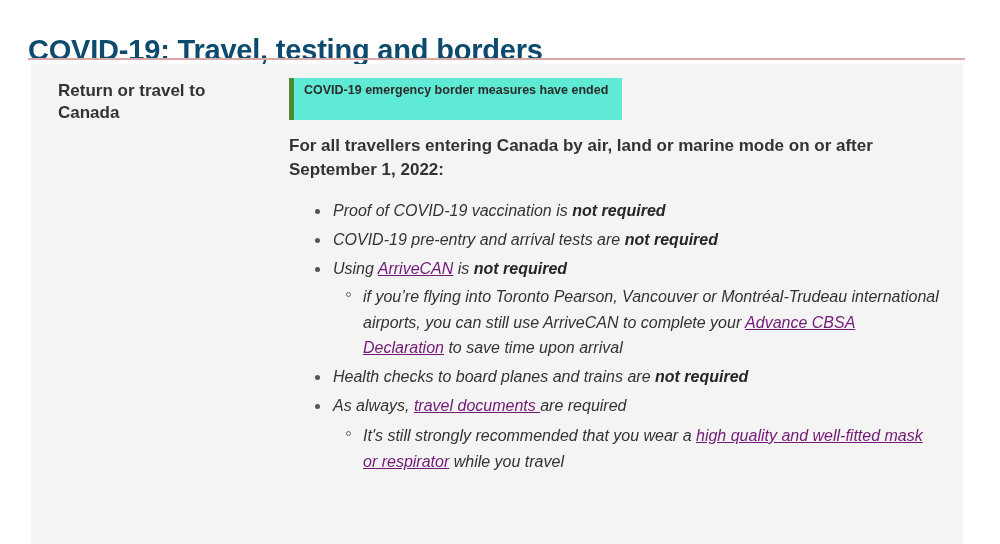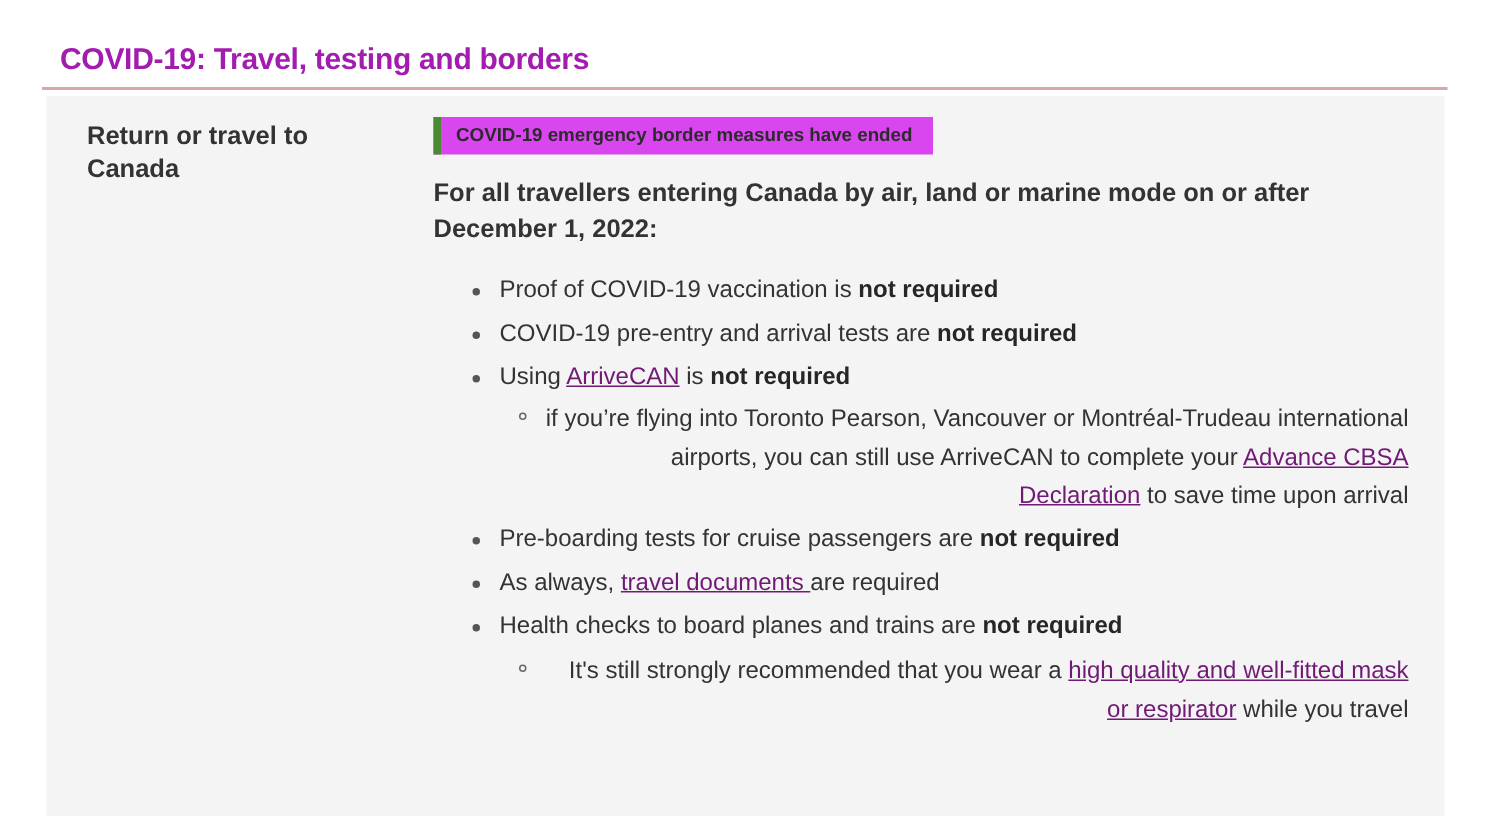--- a/index.html
+++ b/index.html
@@ -21,27 +21,26 @@
     width: 1000px;
     height: 544px;
     background: #ffffff;
   }
 
   
   .page-title {
     position: absolute;
     left: 28px;
     top: 16px;
-    font-size: 20px;
-    font-weight: bold;
-    color: #a21caf;
+    font-size: 29px;
+    font-weight: bold;
+    color: #0c4a6e;
     letter-spacing: -0.2px;
     line-height: 1.1;
     white-space: nowrap;
-    margin-left: 12px;
   }
 
   .title-rule {
     position: absolute;
     left: 28px;
     top: 58px;
     width: 937px;
     height: 2px;
     background: #d9a7a7;
   }
@@ -78,23 +77,23 @@
   .content {
     position: absolute;
     left: 258px;
     top: 14px;
     width: 650px;
   }
 
   
   .alert {
     display: inline-block;
-    background: #d946ef;
+    background: #5eead4;
     border-left: 5px solid #4c8a32;
-    padding: 5px 14px 5px 10px;
+    padding: 5px 14px 22px 10px;
     font-size: 12.5px;
     font-weight: bold;
     color: #2b2b2b;
     line-height: 1.2;
     white-space: nowrap;
   }
 
   
   .lead {
     margin-top: 14px;
@@ -136,37 +135,36 @@
     padding-left: 30px;
     list-style: none;
   }
 
   ul.subbullets > li {
     position: relative;
     font-size: 16px;
     color: #333333;
     line-height: 1.62;
     margin-bottom: 2px;
-    text-align: right;
   }
 
   ul.subbullets > li > .li-text::before {
     content: "";
     position: absolute;
     left: -17px;
     top: 8px;
     width: 5px;
     height: 5px;
     border-radius: 50%;
     border: 1px solid #666666;
     background: transparent;
     box-sizing: border-box;
   }
 
-  .li-text { display: block; }
+  .li-text { display: block; font-style: italic; }
 
   b, .bold { font-weight: bold; color: #262626; }
 
   a.link {
     color: #701a75;
     text-decoration: underline;
     text-underline-offset: 1px;
   }
 </style>
 </head>
@@ -180,45 +178,42 @@
 
   <div class="panel">
     <div class="panel-inner">
 
       <div class="section-label">Return or travel to Canada</div>
 
       <div class="content">
 
         <div class="alert">COVID-19 emergency border measures have ended</div>
 
-        <p class="lead">For all travellers entering Canada by air, land or marine mode on or after December 1, 2022:</p>
+        <p class="lead">For all travellers entering Canada by air, land or marine mode on or after September 1, 2022:</p>
 
         <ul class="bullets">
             <li>
               <span class="li-text"><span>Proof of COVID-19 vaccination is </span><b>not required</b></span>
             </li>
             <li>
               <span class="li-text"><span>COVID-19 pre-entry and arrival tests are </span><b>not required</b></span>
             </li>
             <li>
               <span class="li-text"><span>Using </span><a class="link" href="#">ArriveCAN</a><span> is </span><b>not required</b></span>
               <ul class="subbullets">
                 <li>
                   <span class="li-text"><span>if you’re flying into Toronto Pearson, Vancouver or Montréal-Trudeau international airports, you can still use ArriveCAN to complete your </span><a class="link" href="#">Advance CBSA Declaration</a><span> to save time upon arrival</span></span>
                 </li>
               </ul>
             </li>
             <li>
-              <span class="li-text"><span>Pre-boarding tests for cruise passengers are </span><b>not required</b></span>
+              <span class="li-text"><span>Health checks to board planes and trains are </span><b>not required</b></span>
             </li>
             <li>
               <span class="li-text"><span>As always, </span><a class="link" href="#">travel documents </a><span>are required</span></span>
-            </li>
-            <li>
-              <span class="li-text"><span>Health checks to board planes and trains are </span><b>not required</b></span>
             </li>
             <li>
               <ul class="subbullets">
                 <li>
                   <span class="li-text"><span>It's still strongly recommended that you wear a </span><a class="link" href="#">high quality and well-fitted mask or respirator</a><span> while you travel</span></span>
                 </li>
               </ul>
             </li>
           </ul>
 

